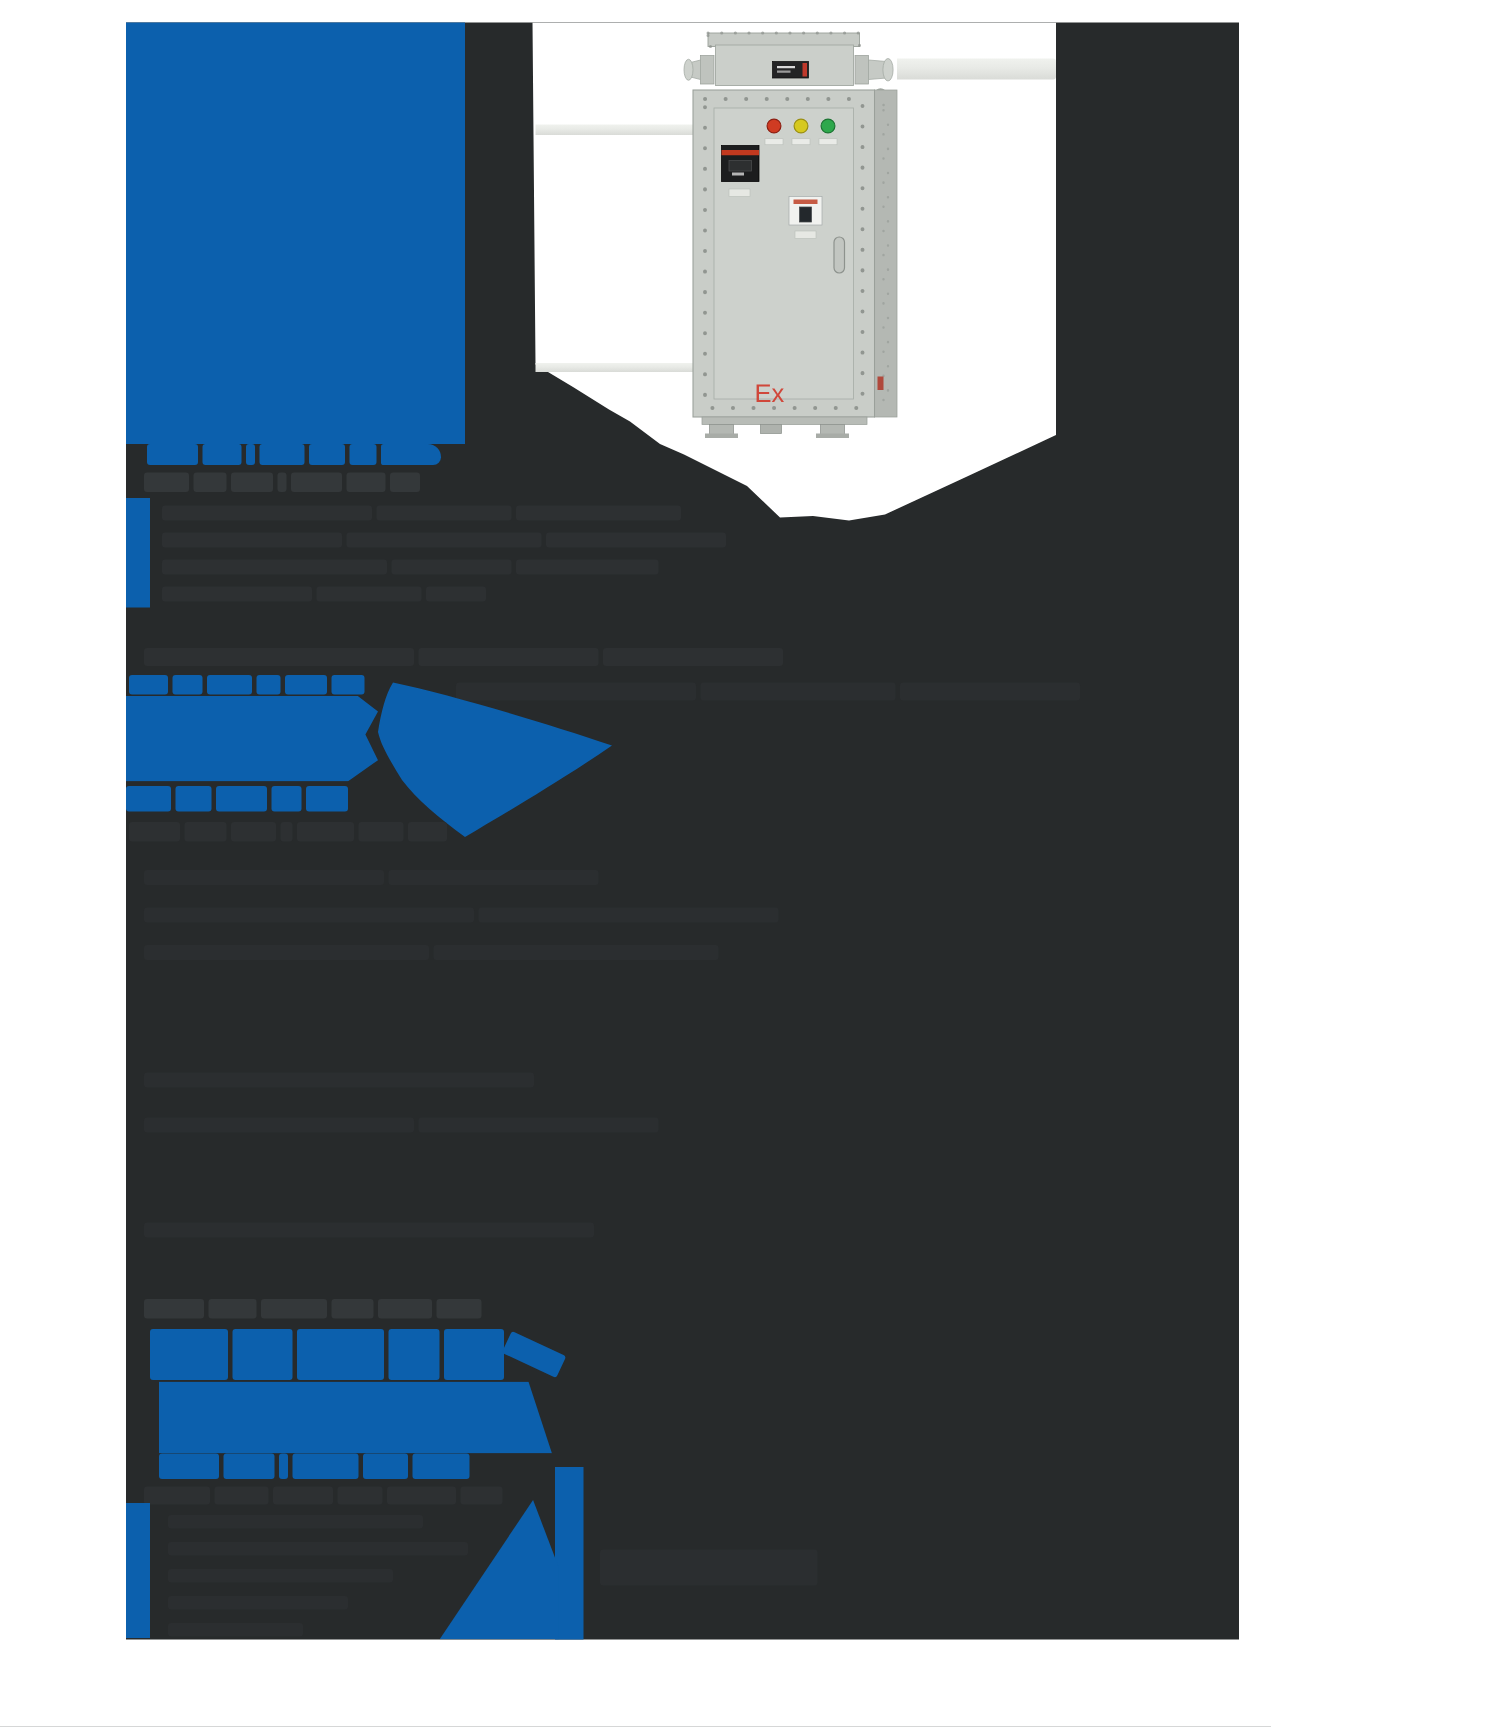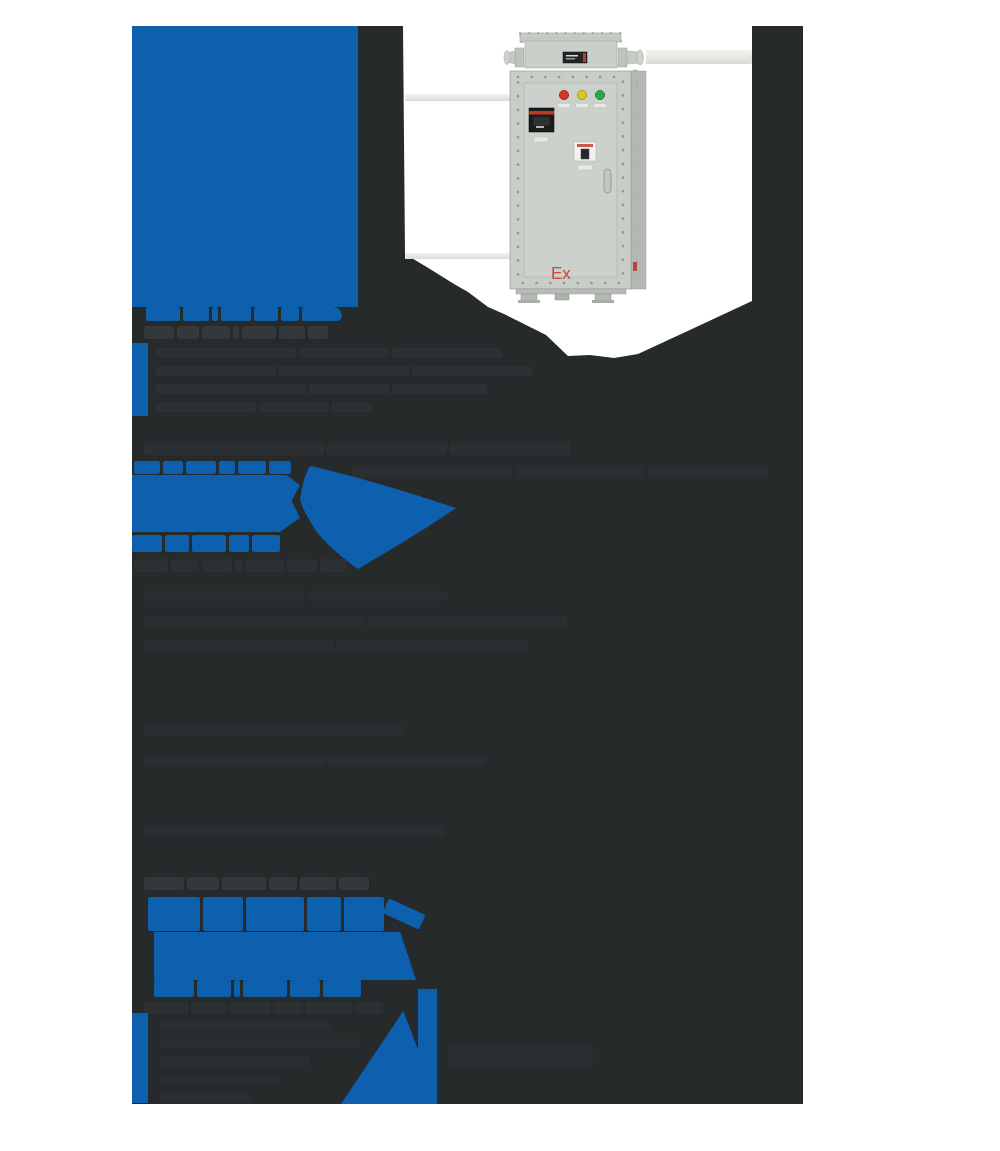--- a/index.html
+++ b/index.html
@@ -1,18 +1,18 @@
 <!DOCTYPE html>
 <html style="--page_bg: #ffffff; --background_dark: #272a2b; --accent_blue: #0c60ad; --pipe_gray: #e8eae6; --cabinet_gray: #c9cdc8; --cabinet_side: #b4b8b3; --door_gray: #cdd1cc; --indicator_red: #cf3b22; --indicator_yellow: #d6c91f; --indicator_green: #2ea84c; --ex_red: #d0473a; --soft_text: #34383a; --faint_text: #2d3032; --ghost_text: #2b2e30;"><head>
 <meta charset="utf-8">
 <style>
   html,body{margin:0;padding:0;background:#fff;}
   .page{position:relative;width:1000px;height:1151px;background:var(--page_bg,#fff);overflow:hidden;
         font-family:"Liberation Sans",sans-serif;}
-  .canvas{position:absolute;left:84px;top:26px;width:671px;height:1078px;background:var(--background_dark,#272a2b);margin-left:48px;}
+  .canvas{position:absolute;left:84px;top:15px;width:742px;height:1078px;background:var(--background_dark,#272a2b);}
   .abs{position:absolute;}
   
   .trow{position:absolute;display:flex;gap:3px;}
   .trow i{display:block;height:100%;border-radius:2px;background:var(--accent_blue);}
   .trow.dk i{background:var(--soft_text);}
   .trow.dk2 i{background:var(--faint_text);}
   .trow.dk3 i{background:var(--ghost_text);}
   .blue{background:var(--accent_blue);}
   .bar{position:absolute;width:16px;background:var(--accent_blue);}
   .pipe{position:absolute;background:linear-gradient(to bottom,#f0f2ee 0%,var(--pipe_gray) 45%,#d9dbd7 100%);}

